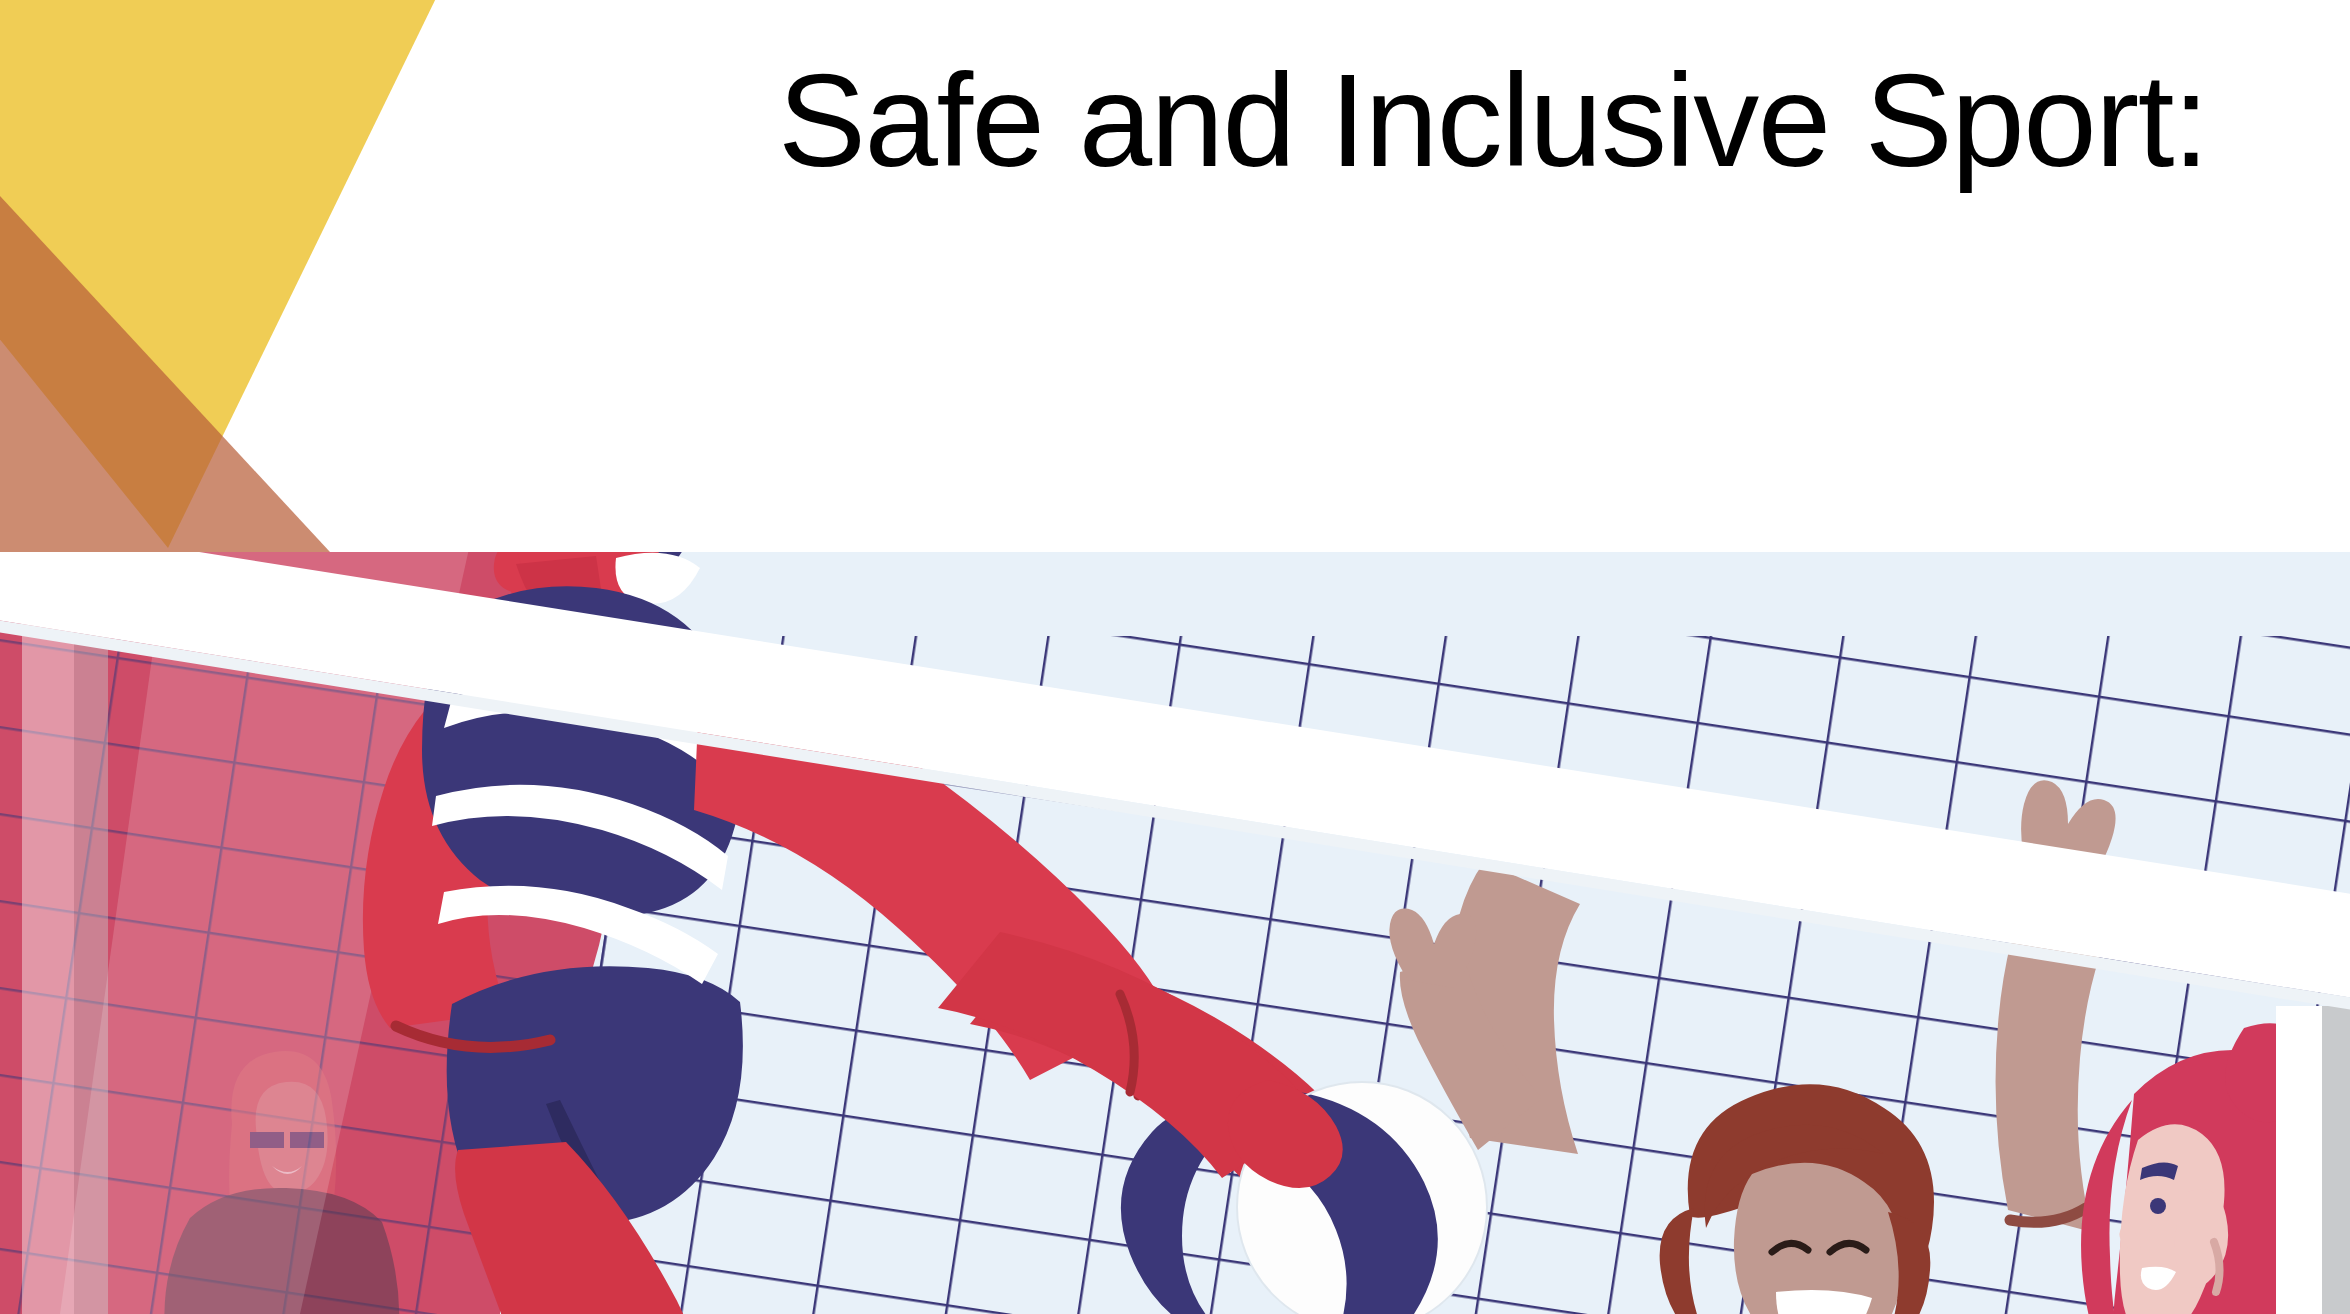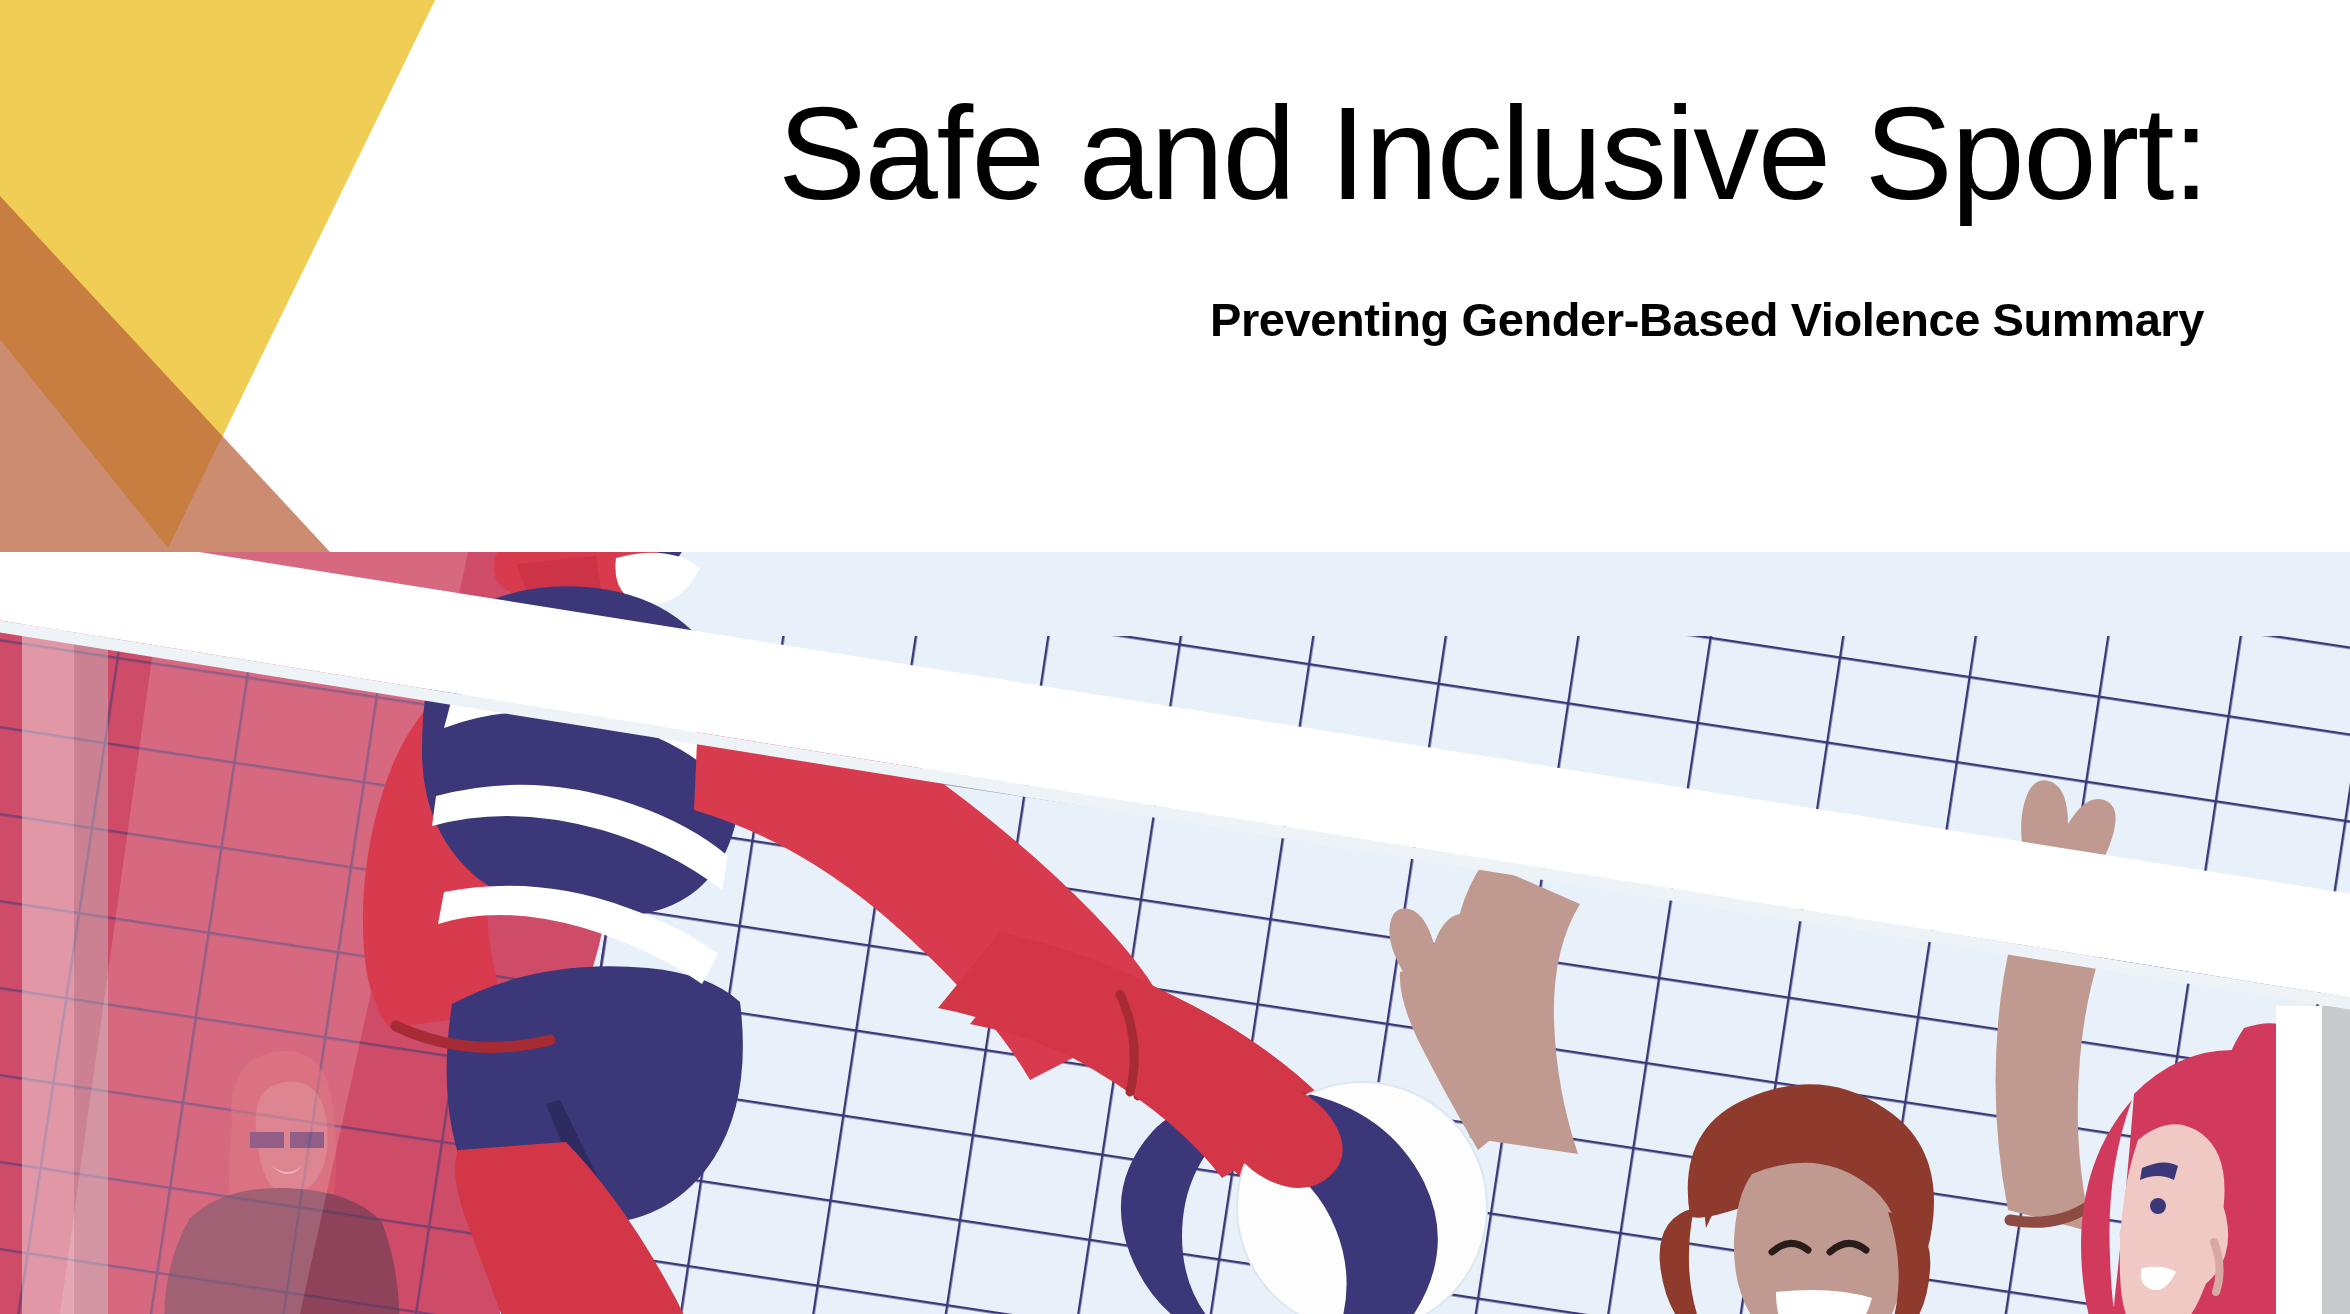--- a/index.html
+++ b/index.html
@@ -36,21 +36,20 @@
     position:absolute;
     left:0; top:52px;
     width:2208px;
     text-align:right;
     font-size:132px;
     font-weight:300;
     letter-spacing:-1.5px;
     line-height:1.05;
     color:#000000;
     white-space:nowrap;
-    margin-top:33px;
   }
   #page-subtitle{
     position:absolute;
     left:0; top:292px;
     width:2204px;
     text-align:right;
     font-size:47px;
     font-weight:700;
     letter-spacing:-0.4px;
     color:#000000;
@@ -78,21 +77,20 @@
 
       <rect x="0" y="0" width="2350" height="552" fill="#ffffff"></rect>
 
       <polygon points="-40,-10 440,-10 168,548 -40,290" fill="#f0cd55"></polygon>
 
       <polygon points="0,196 0,552 330,552" fill="#b8603a" opacity="0.72"></polygon>
     </svg>
 
     <div id="title-block">
       <div id="page-title">Safe and Inclusive Sport:</div>
-      <div id="page-subtitle">Preventing Gender-Based Violence Summary</div>
     </div>
   </div>
 
   <div id="illustration">
     <svg viewBox="0 0 2350 762" width="2350" height="762" xmlns="http://www.w3.org/2000/svg">
 
       <defs>
         <clipPath id="sceneClip">
           <rect x="0" y="0" width="2350" height="762"></rect>
         </clipPath>

